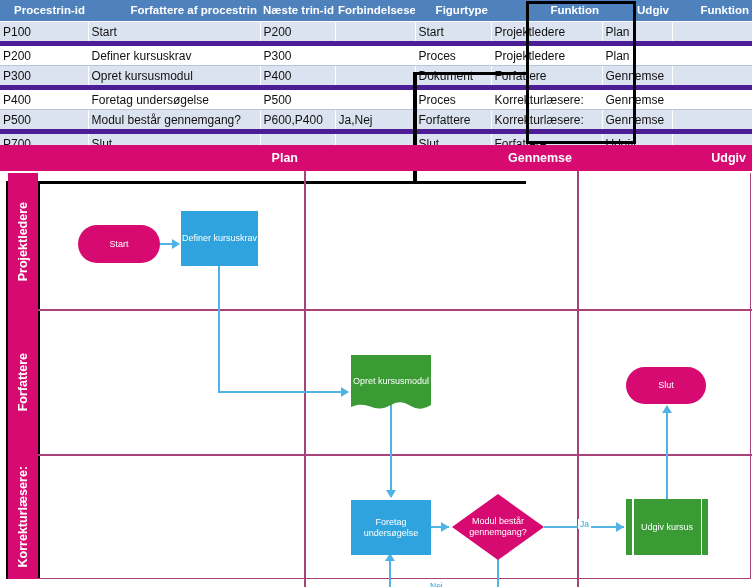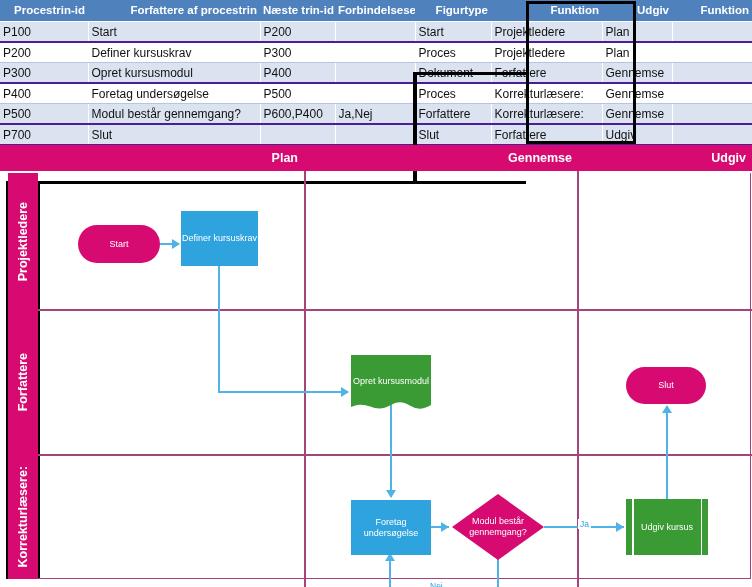--- a/index.html
+++ b/index.html
@@ -20,21 +20,21 @@
     font-size:11.5px;white-space:nowrap;overflow:hidden;
     border-bottom:1px solid #ffffff;
   }
   #proc-table td{
     padding:1px 3px;height:17px;line-height:16px;font-size:12px;
     white-space:nowrap;overflow:hidden;
     border-right:1px solid #ffffff;
   }
   #proc-table tr.odd td{background:#dce3f0;}
   #proc-table tr.even td{background:#ffffff;}
-  #proc-table tr.odd td{border-bottom:2px solid #4c1d95;}
+  #proc-table tr.odd td{border-bottom:5px solid #4c1d95;}
   #proc-table tr.even td{border-bottom:1px solid #b9c4de;}
 
   
   .hl-box{position:absolute;border:3px solid #000;box-sizing:border-box;pointer-events:none;}
   #hl-funktion{left:526px;top:1px;width:110px;height:143px;}
   #hl-figtype{left:414px;top:72px;width:112px;height:112px;border-right:none;}
   #hl-connector{position:absolute;left:20px;top:181px;width:396px;height:3px;background:#000;}
   #hl-left{position:absolute;left:6px;top:181px;width:3px;height:398px;background:#000;}
   #hl-leftcap-top{position:absolute;left:6px;top:181px;width:34px;height:3px;background:#000;}
   #hl-leftcap-bot{position:absolute;left:6px;top:576px;width:34px;height:3px;background:#000;}

